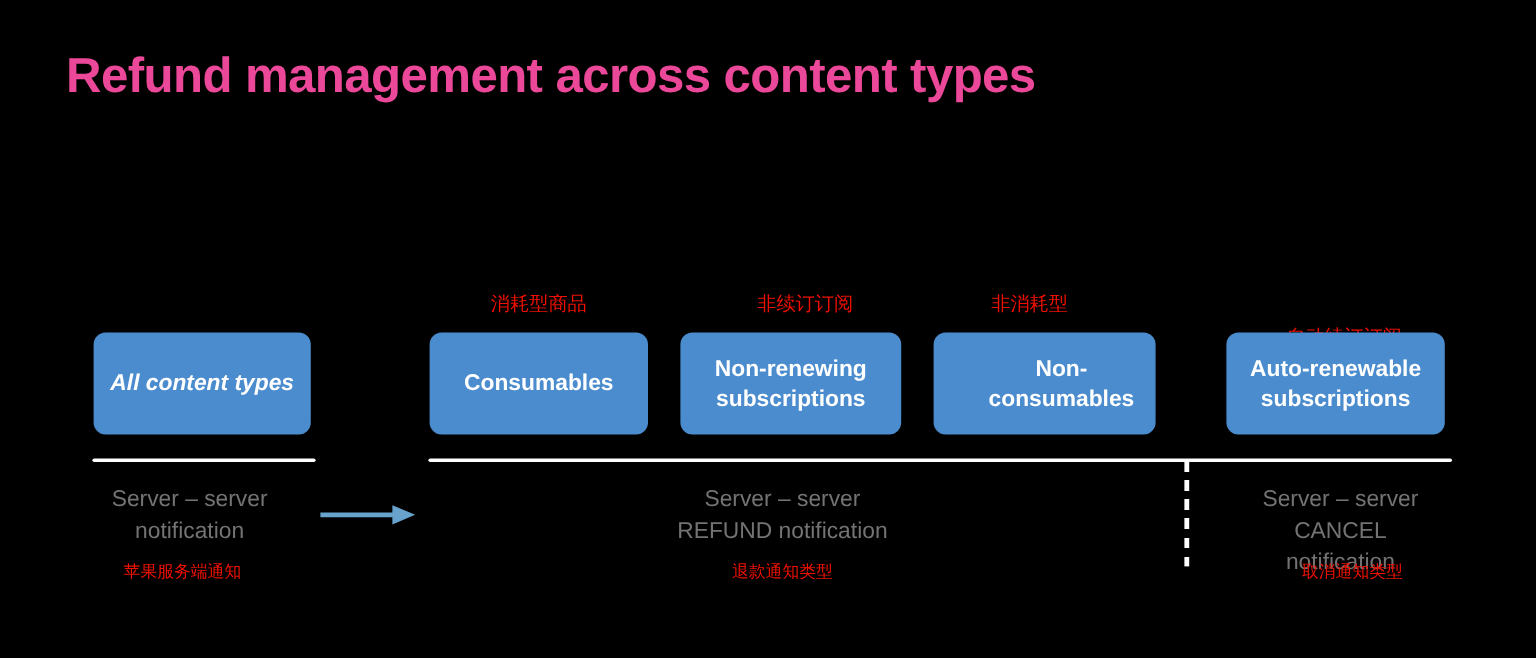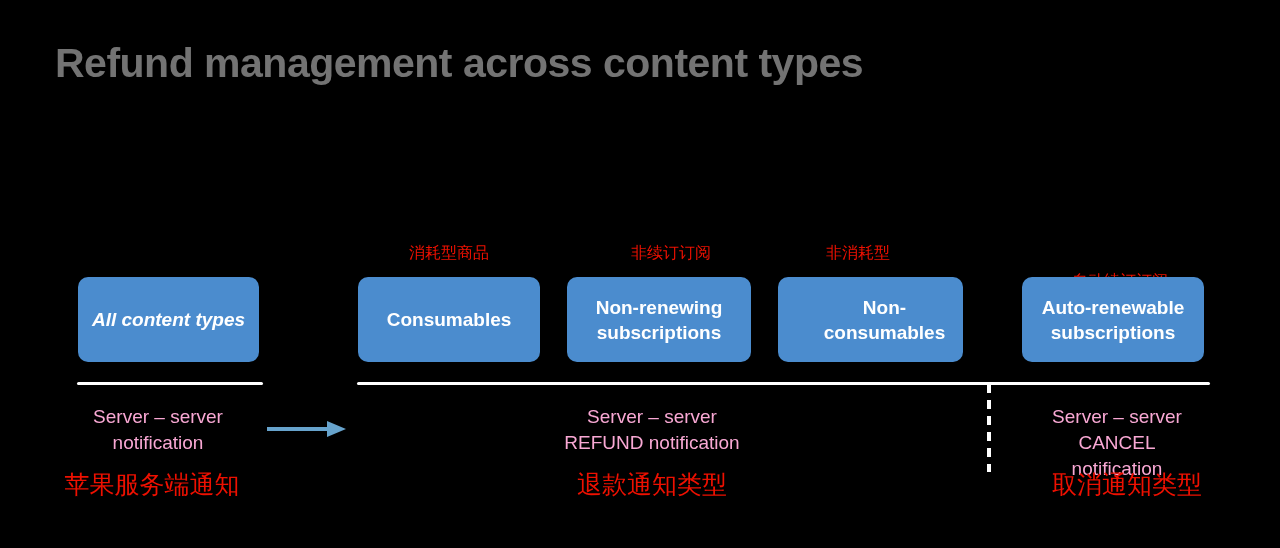--- a/index.html
+++ b/index.html
@@ -12,33 +12,33 @@
     overflow: hidden;
     font-family: "Liberation Sans", sans-serif;
   }
   .title {
     position: absolute;
     left: 55px;
     top: 40px;
     font-size: 41px;
     font-weight: 700;
     letter-spacing: -0.5px;
-    color: #737373;
+    color: #ec4899;
     white-space: nowrap;
   }
   .annotation {
     position: absolute;
     color: #ee1000;
     font-size: 16px;
     font-weight: 400;
     transform: translateX(-50%);
     white-space: nowrap;
   }
   .annotation.top { top: 243px; }
-  .annotation.bottom { top: 468px; font-size: 25px; }
+  .annotation.bottom { top: 468px; font-size: 14px; }
   .box {
     position: absolute;
     top: 277px;
     height: 85px;
     background: #4b8cce;
     border-radius: 10px;
     display: flex;
     align-items: center;
     justify-content: center;
     text-align: center;
@@ -67,21 +67,21 @@
     left: 987px;
     top: 384px;
     width: 4px;
     height: 88px;
     background: repeating-linear-gradient(to bottom, #ffffff 0 9px, transparent 9px 16px);
   }
   .notif {
     position: absolute;
     top: 404px;
     transform: translateX(-50%);
-    color: #f9a8d4;
+    color: #737373;
     font-size: 19px;
     line-height: 26px;
     text-align: center;
     white-space: pre-line;
   }
   .notif1 { left: 158px; }
   .notif2 { left: 652px; }
   .notif3 { left: 1117px; }
   .arrow {
     position: absolute;

